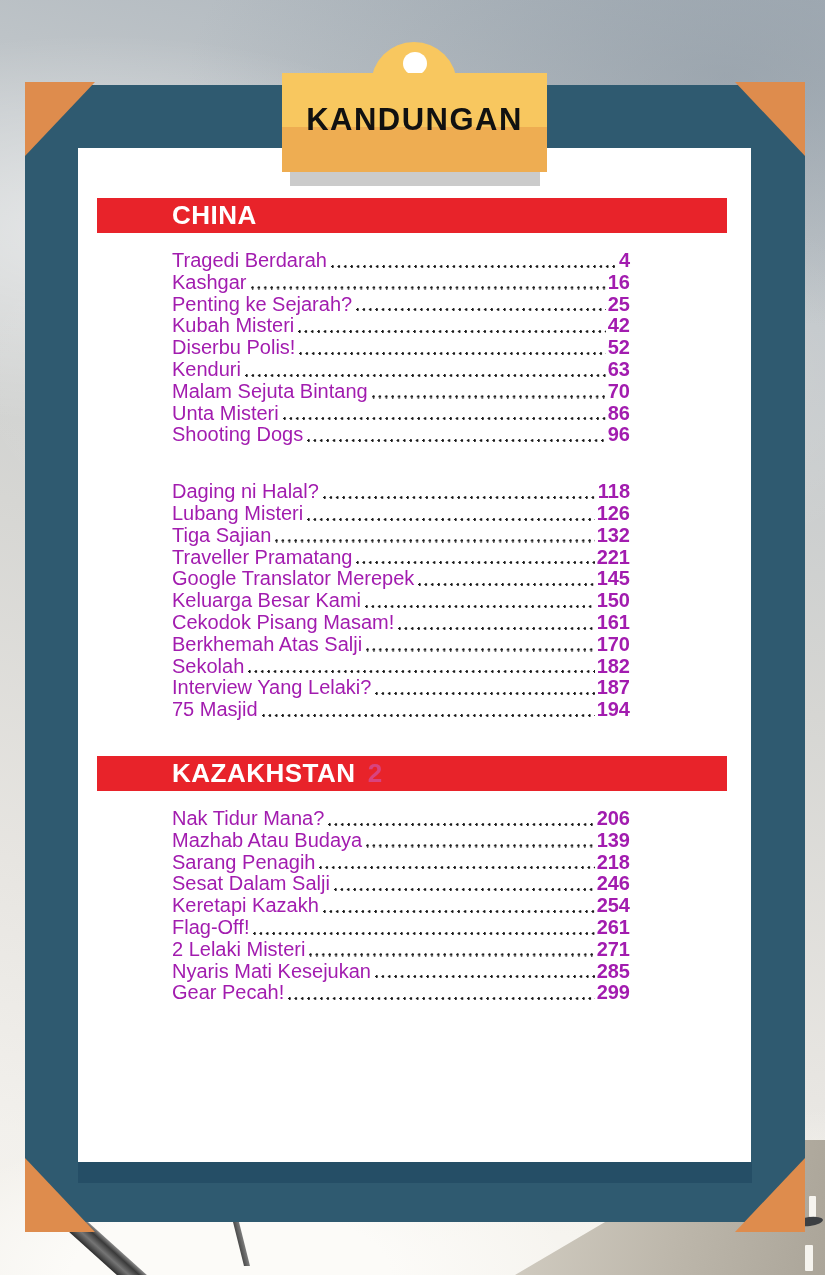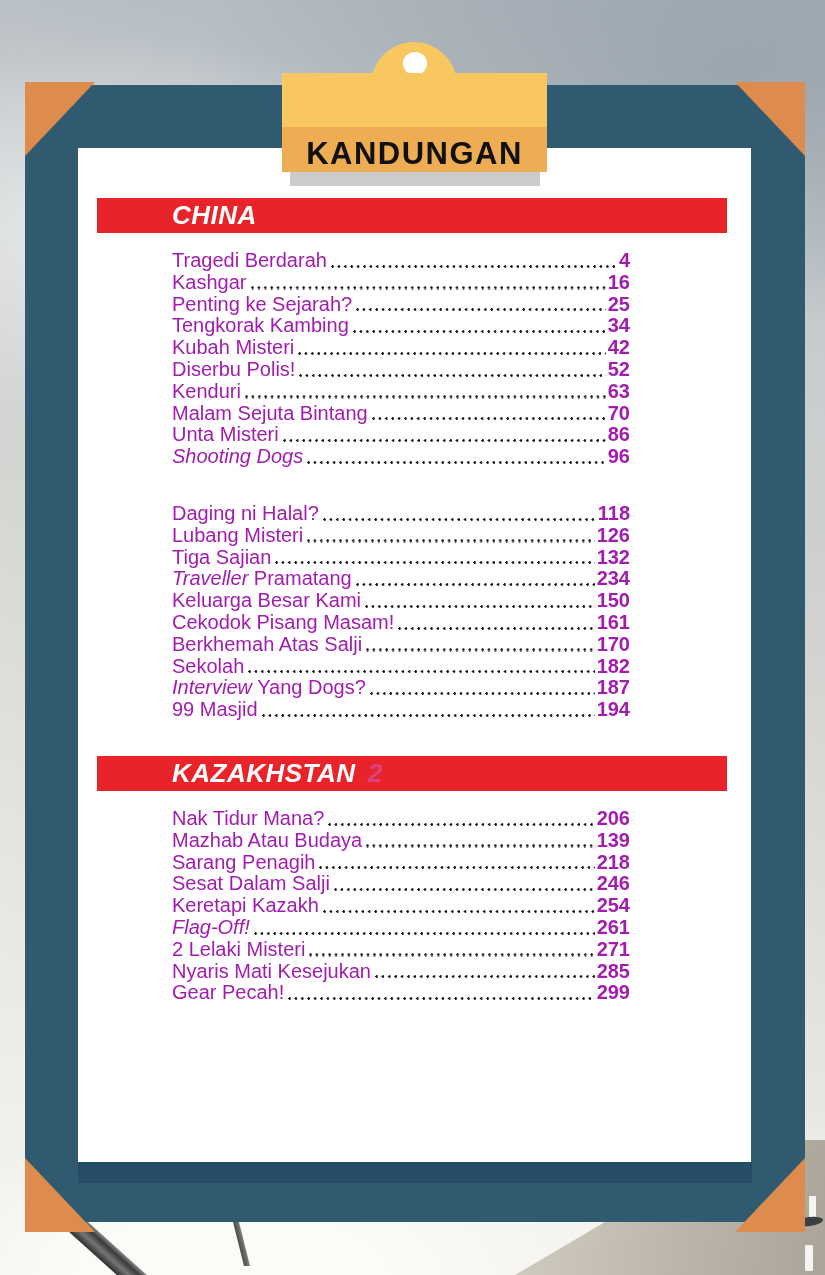--- a/index.html
+++ b/index.html
@@ -44,36 +44,36 @@
   .paper{position:absolute;left:78px;top:148px;width:673px;height:1014px;background:#ffffff;}
 
   
   .clip-bump{position:absolute;left:371px;top:42px;width:86px;height:44px;
     background:#f8c75f;border-radius:43px 43px 0 0;}
   .clip-hole{position:absolute;left:403px;top:52px;width:24px;height:23px;
     background:#ffffff;border-radius:50%;}
   .clip-shadow{position:absolute;left:290px;top:172px;width:250px;height:14px;background:#cbcbcb;}
   .clip-tab{position:absolute;left:282px;top:73px;width:265px;height:99px;
     background:linear-gradient(180deg,#f8c75f 0%,#f8c75f 55%,#eead52 55%,#eead52 100%);
-    display:flex;align-items:flex-end;justify-content:center;}
+    display:flex;align-items:center;justify-content:center;}
   .clip-tab .title{font-size:31px;font-weight:700;letter-spacing:1.5px;color:#111;
     margin-top:-6px;}
 
   
   .sections{position:absolute;left:0;top:50px;width:673px;}
   .section{margin-bottom:35px;}
   .bar{position:relative;margin-left:19px;width:630px;height:35px;background:#e8232a;
-    display:flex;align-items:center;padding-left:75px;box-sizing:border-box;font-style:italic;}
+    display:flex;align-items:center;padding-left:75px;box-sizing:border-box;}
   .bar-label{color:#ffffff;font-size:26px;font-weight:700;letter-spacing:.5px;}
   .bar-suffix{color:#d8437f;font-size:26px;font-weight:700;margin-left:12px;}
   .list{margin:17px 0 0 94px;width:458px;}
   .row{display:flex;align-items:flex-start;line-height:21.8px;height:21.8px;
     font-size:20px;color:#a21caf;}
   .title{white-space:nowrap;}
-  .italic{font-style:italic;}
+  .italic{}
   .leader{flex:1;align-self:flex-end;height:3.2px;margin:0 2px 4px 4px;
     background-image:radial-gradient(circle at 1.6px 1.6px,#1b1b1b 1.15px,transparent 1.5px);
     background-size:6.4px 3.2px;background-repeat:repeat-x;background-position:left bottom;}
   .page-num{font-weight:700;white-space:nowrap;}
 </style>
 </head>
 <body>
 
 <div class="stage">
   <div class="bg-sky"></div>
@@ -111,25 +111,20 @@
     <span class="leader"></span>
     <span class="page-num">16</span>
   </div>
 
   <div class="row">
     <span class="title"><span>Penting ke Sejarah? </span></span>
     <span class="leader"></span>
     <span class="page-num">25</span>
   </div>
 
-  <div class="row">
-    <span class="title"><span>Tengkorak Kambing </span></span>
-    <span class="leader"></span>
-    <span class="page-num">34</span>
-  </div>
 
   <div class="row">
     <span class="title"><span>Kubah Misteri </span></span>
     <span class="leader"></span>
     <span class="page-num">42</span>
   </div>
 
   <div class="row">
     <span class="title"><span>Diserbu Polis! </span></span>
     <span class="leader"></span>
@@ -178,23 +173,28 @@
 
   <div class="row">
     <span class="title"><span>Tiga Sajian </span></span>
     <span class="leader"></span>
     <span class="page-num">132</span>
   </div>
 
   <div class="row">
     <span class="title"><span class="italic">Traveller</span><span> Pramatang </span></span>
     <span class="leader"></span>
-    <span class="page-num">234</span>
-  </div>
-
+    <span class="page-num">221</span>
+  </div>
+
+  <div class="row">
+    <span class="title"><span class="italic">Google Translator</span><span> Merepek </span></span>
+    <span class="leader"></span>
+    <span class="page-num">145</span>
+  </div>
 
   <div class="row">
     <span class="title"><span>Keluarga Besar Kami </span></span>
     <span class="leader"></span>
     <span class="page-num">150</span>
   </div>
 
   <div class="row">
     <span class="title"><span>Cekodok Pisang Masam!</span></span>
     <span class="leader"></span>
@@ -207,27 +207,27 @@
     <span class="page-num">170</span>
   </div>
 
   <div class="row">
     <span class="title"><span>Sekolah</span></span>
     <span class="leader"></span>
     <span class="page-num">182</span>
   </div>
 
   <div class="row">
-    <span class="title"><span class="italic">Interview</span><span> Yang Dogs?</span></span>
+    <span class="title"><span class="italic">Interview</span><span> Yang Lelaki?</span></span>
     <span class="leader"></span>
     <span class="page-num">187</span>
   </div>
 
   <div class="row">
-    <span class="title"><span>99 Masjid</span></span>
+    <span class="title"><span>75 Masjid</span></span>
     <span class="leader"></span>
     <span class="page-num">194</span>
   </div>
 </div>
   </div>
 
   <div class="section">
     <div class="bar">
       <span class="bar-label">KAZAKHSTAN</span>
       <span class="bar-suffix">2</span>

